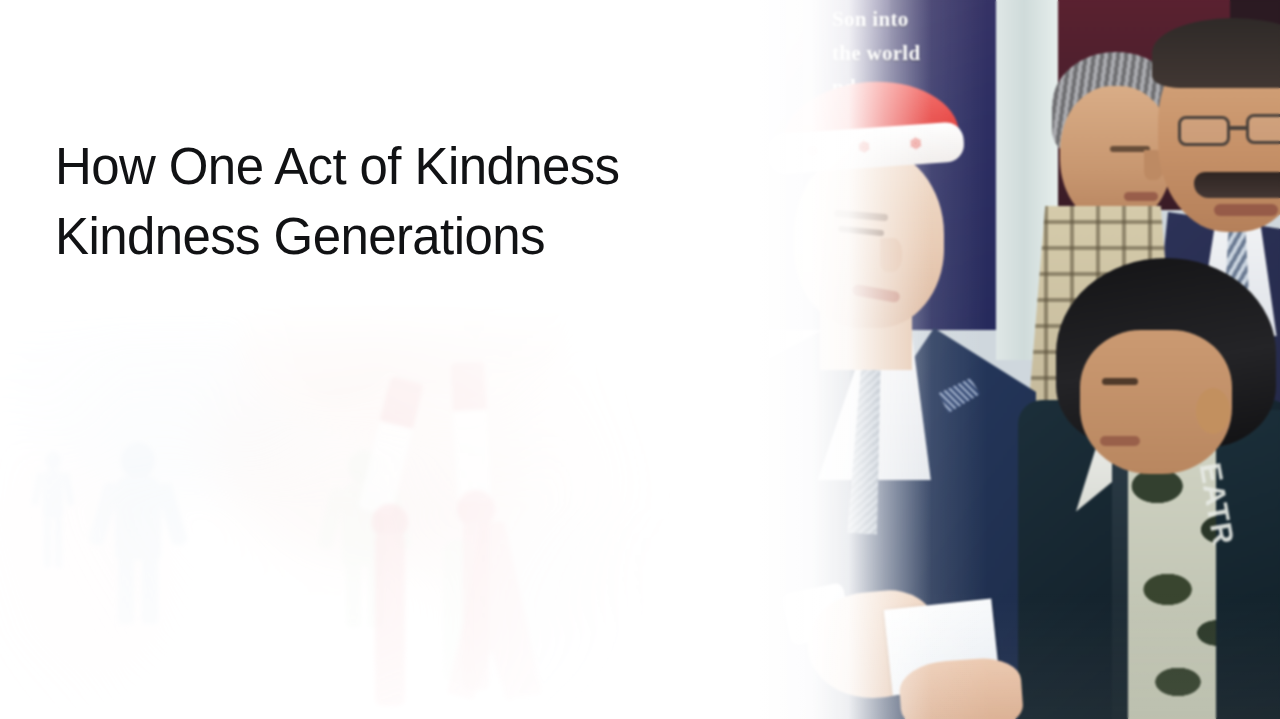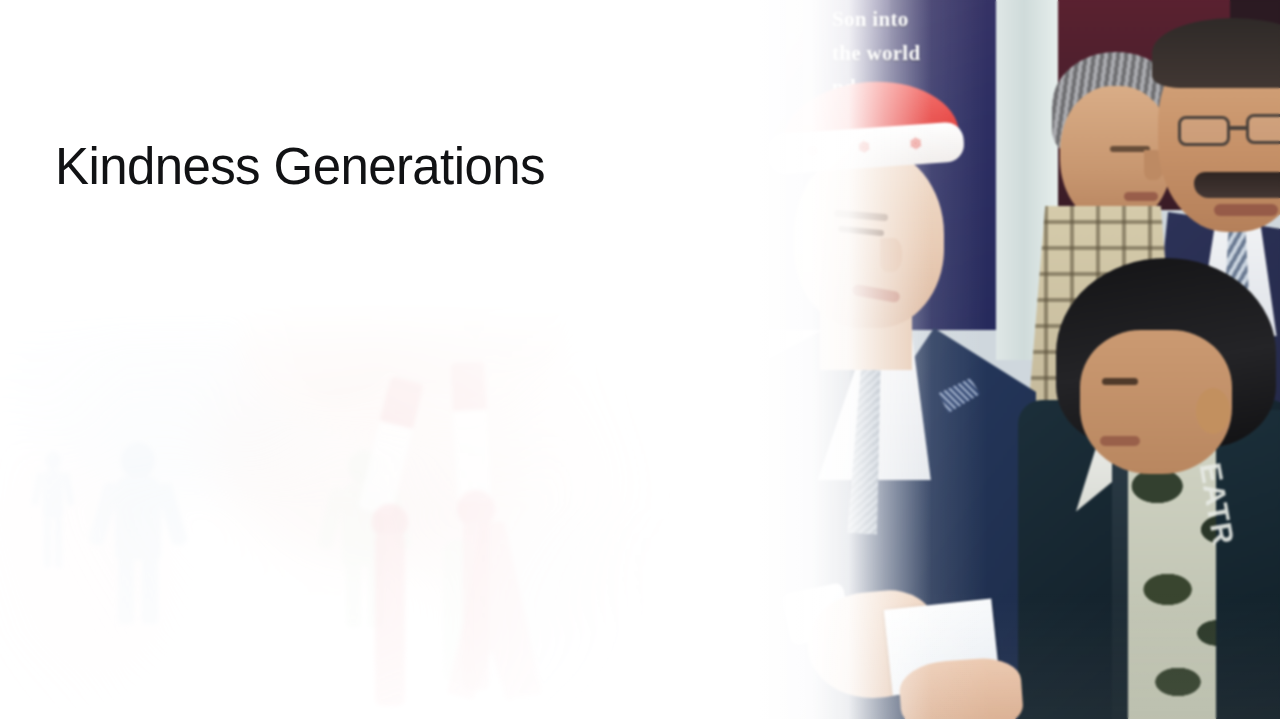--- a/index.html
+++ b/index.html
@@ -510,20 +510,21 @@
       </div>
       <div class="cape"></div>
 
       <div class="wm-fade"></div>
     </div>
   </div>
   <div class="wm-veil"></div>
 
   <div class="text-block">
     <div class="subhead">
+      <span class="ln">How One Act of Kindness</span>
       <span class="ln">Kindness Generations</span>
     </div>
   </div>
 
   <div class="photo">
     <div class="photo-scene">
 
       <div class="backdrop-banner">
         <div class="banner-sparkle"></div>
         <div class="banner-text">

